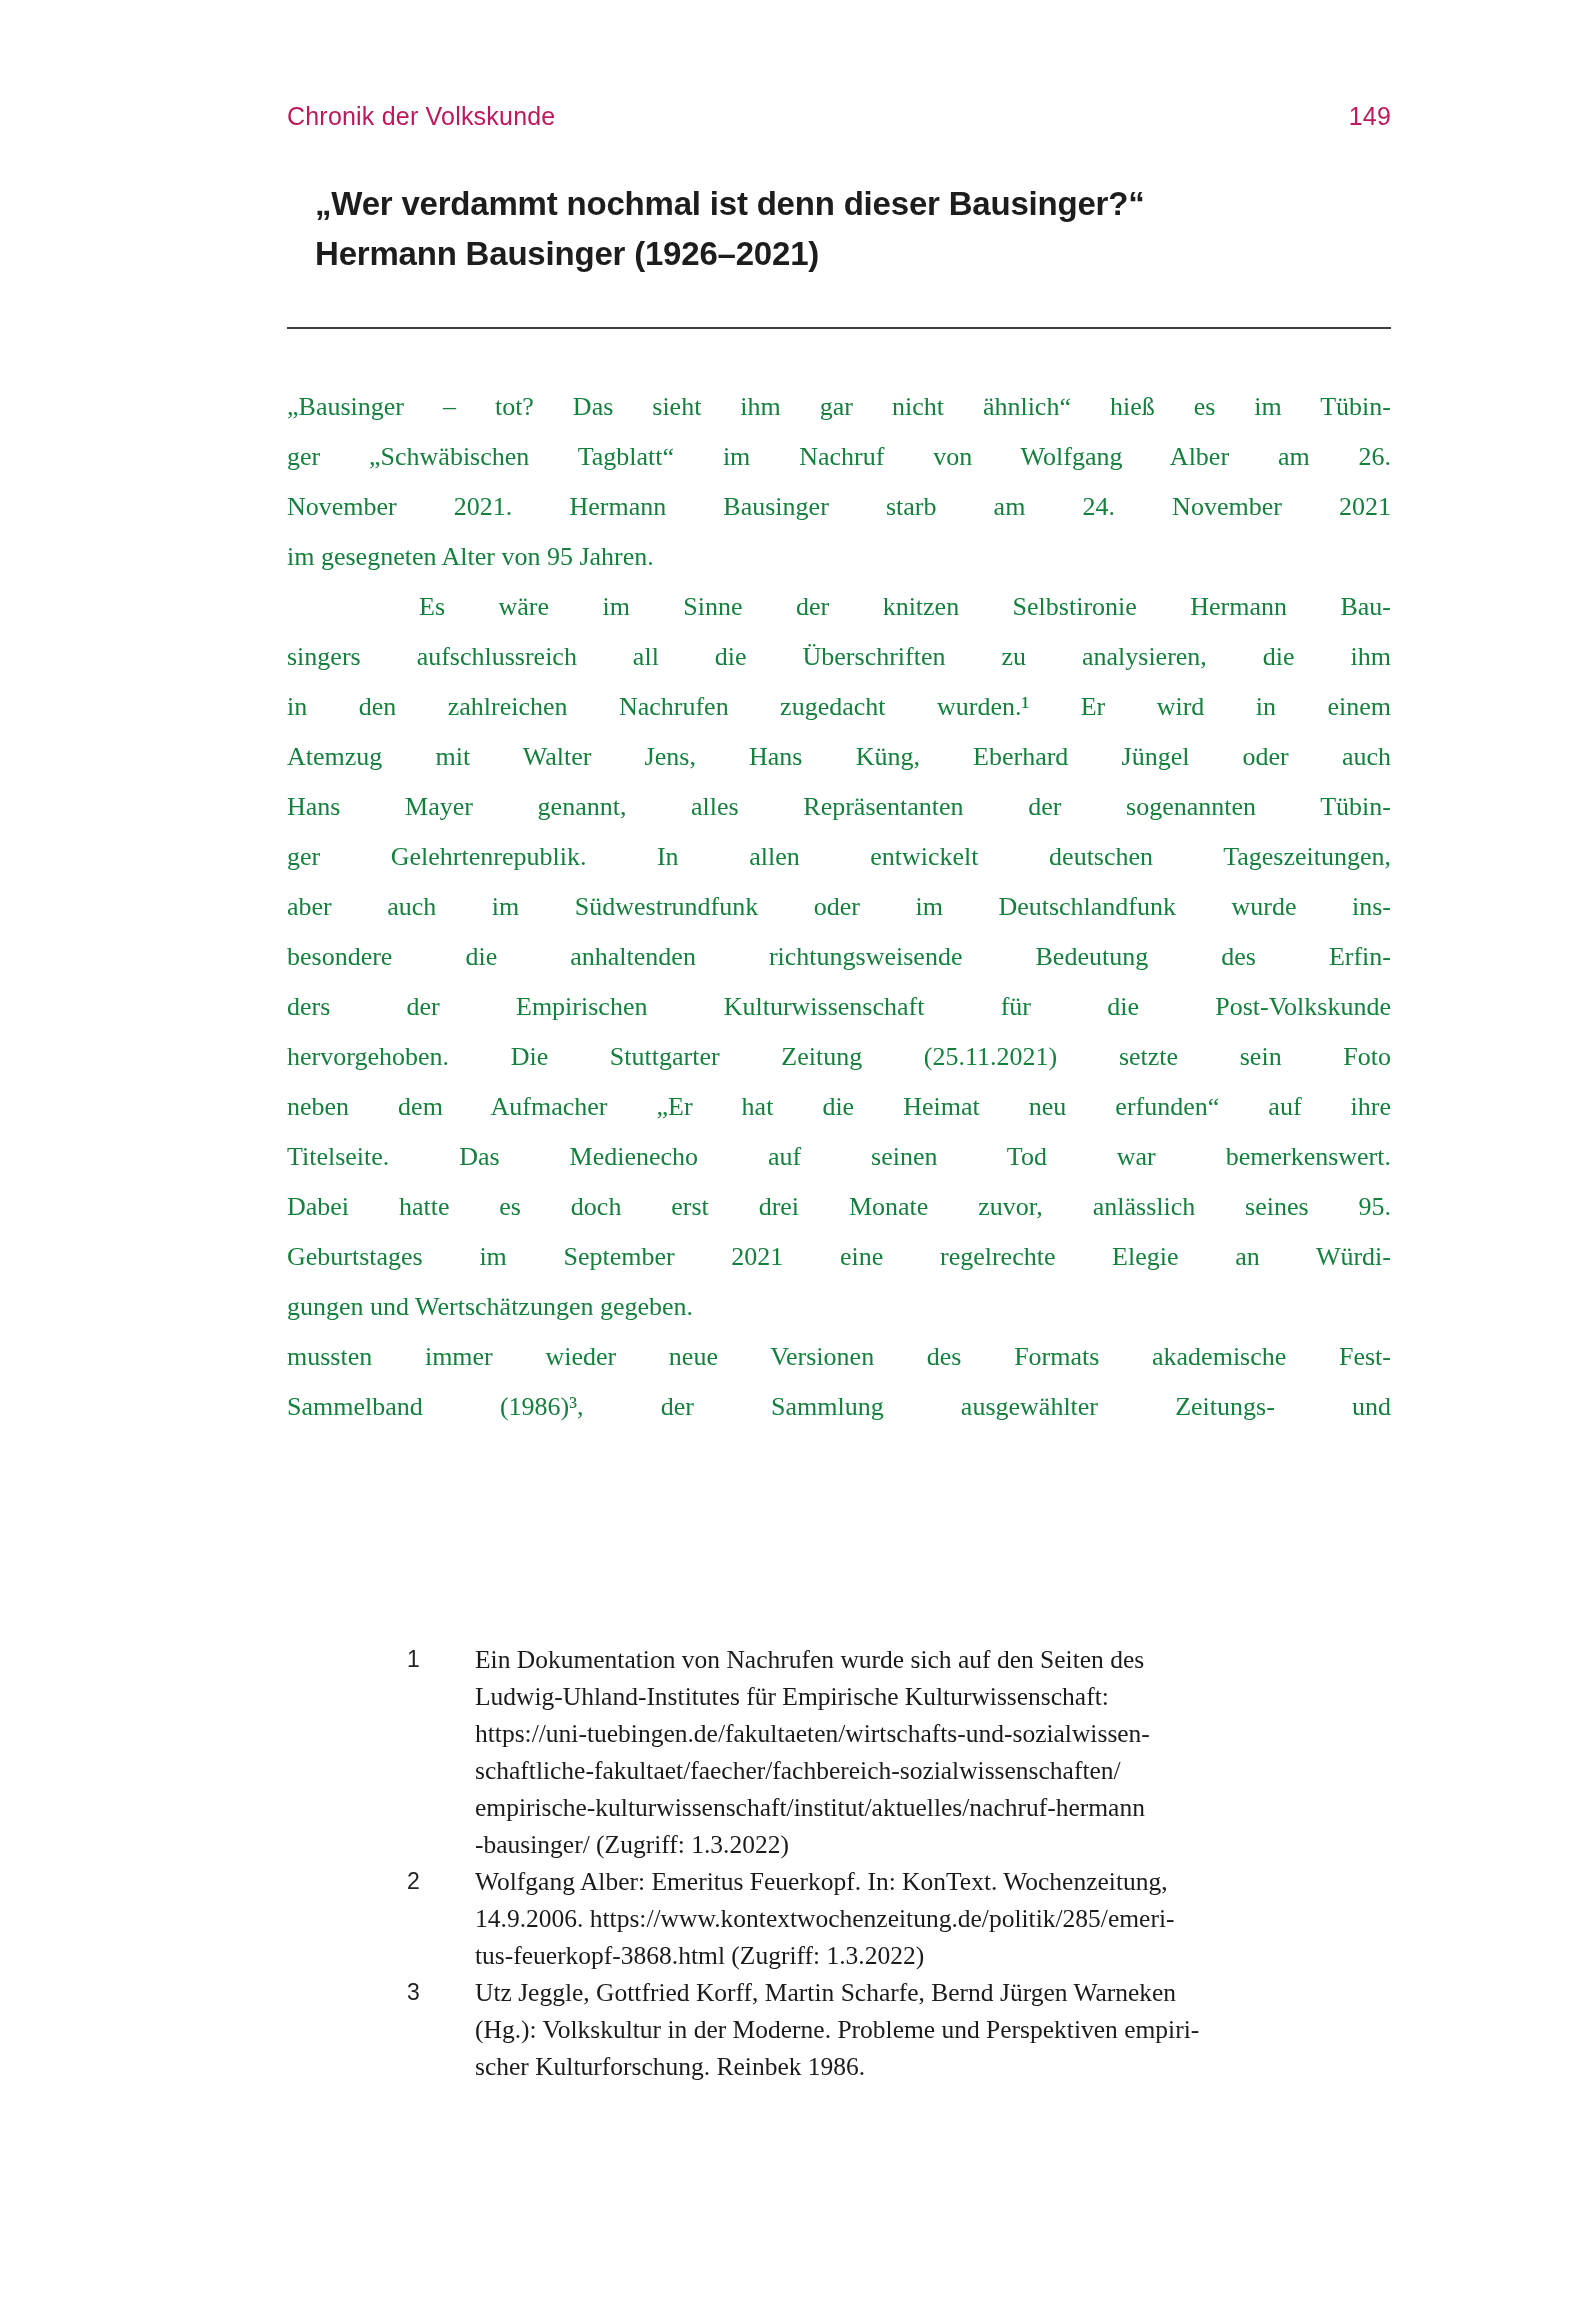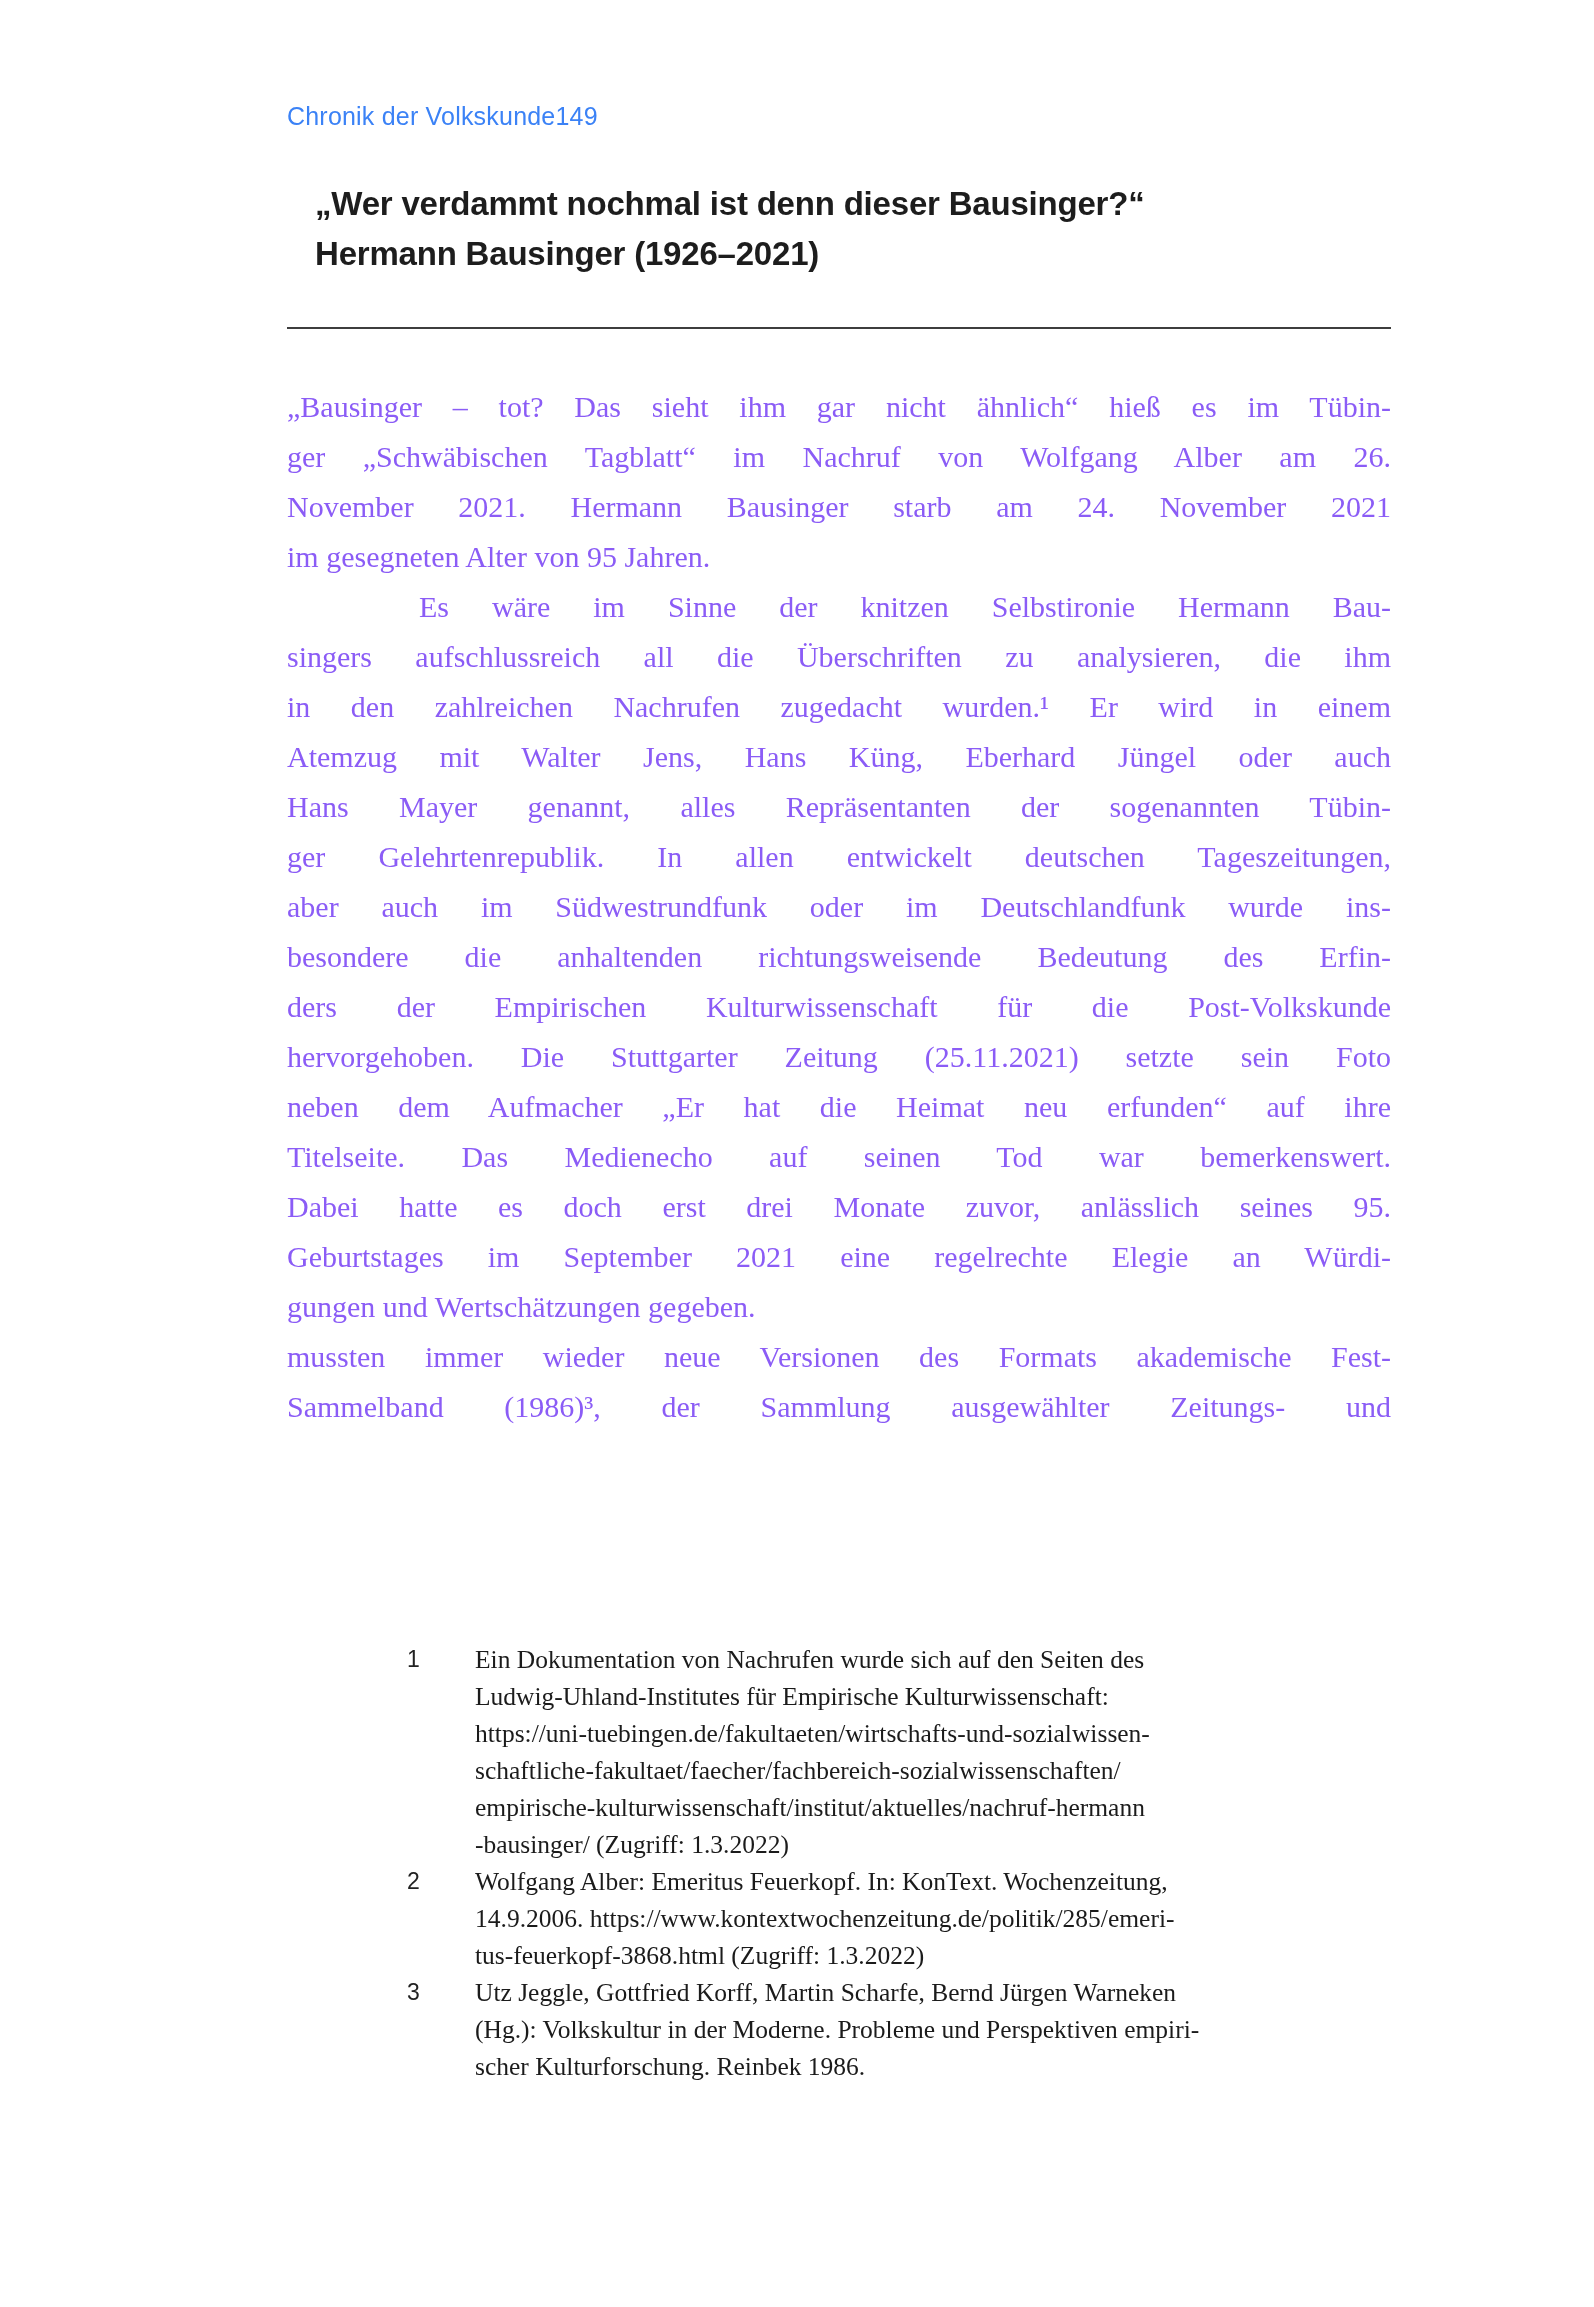--- a/index.html
+++ b/index.html
@@ -13,25 +13,26 @@
     font-family: "Liberation Serif", "DejaVu Serif", serif;
     color: #1b1b1b;
   }
   
   .page-header {
     position: absolute;
     left: 287px;
     top: 102px;
     width: 1104px;
     display: flex;
+    justify-content: space-between;
     align-items: baseline;
     font-family: "Liberation Sans", sans-serif;
     font-size: 25px;
     letter-spacing: 0.2px;
-    color: #3b82f6;
+    color: #be185d;
   }
   
   .title-block {
     position: absolute;
     left: 287px;
     top: 179px;
     width: 1104px;
     font-family: "Liberation Sans", sans-serif;
     font-weight: bold;
     font-size: 33px;
@@ -48,23 +49,23 @@
     width: 1104px;
     height: 2.4px;
     background: #3e3e3e;
   }
   
   .body-text {
     position: absolute;
     left: 287px;
     top: 382px;
     width: 1104px;
-    font-size: 30px;
+    font-size: 26px;
     line-height: 50px;
-    color: #8b5cf6;
+    color: #15803d;
   }
   .body-line {
     text-align: justify;
     text-align-last: justify;
     white-space: normal;
   }
   .body-line.no-justify { text-align-last: left; }
   .body-line.indent { padding-left: 132px; }
   
   .footnotes {

